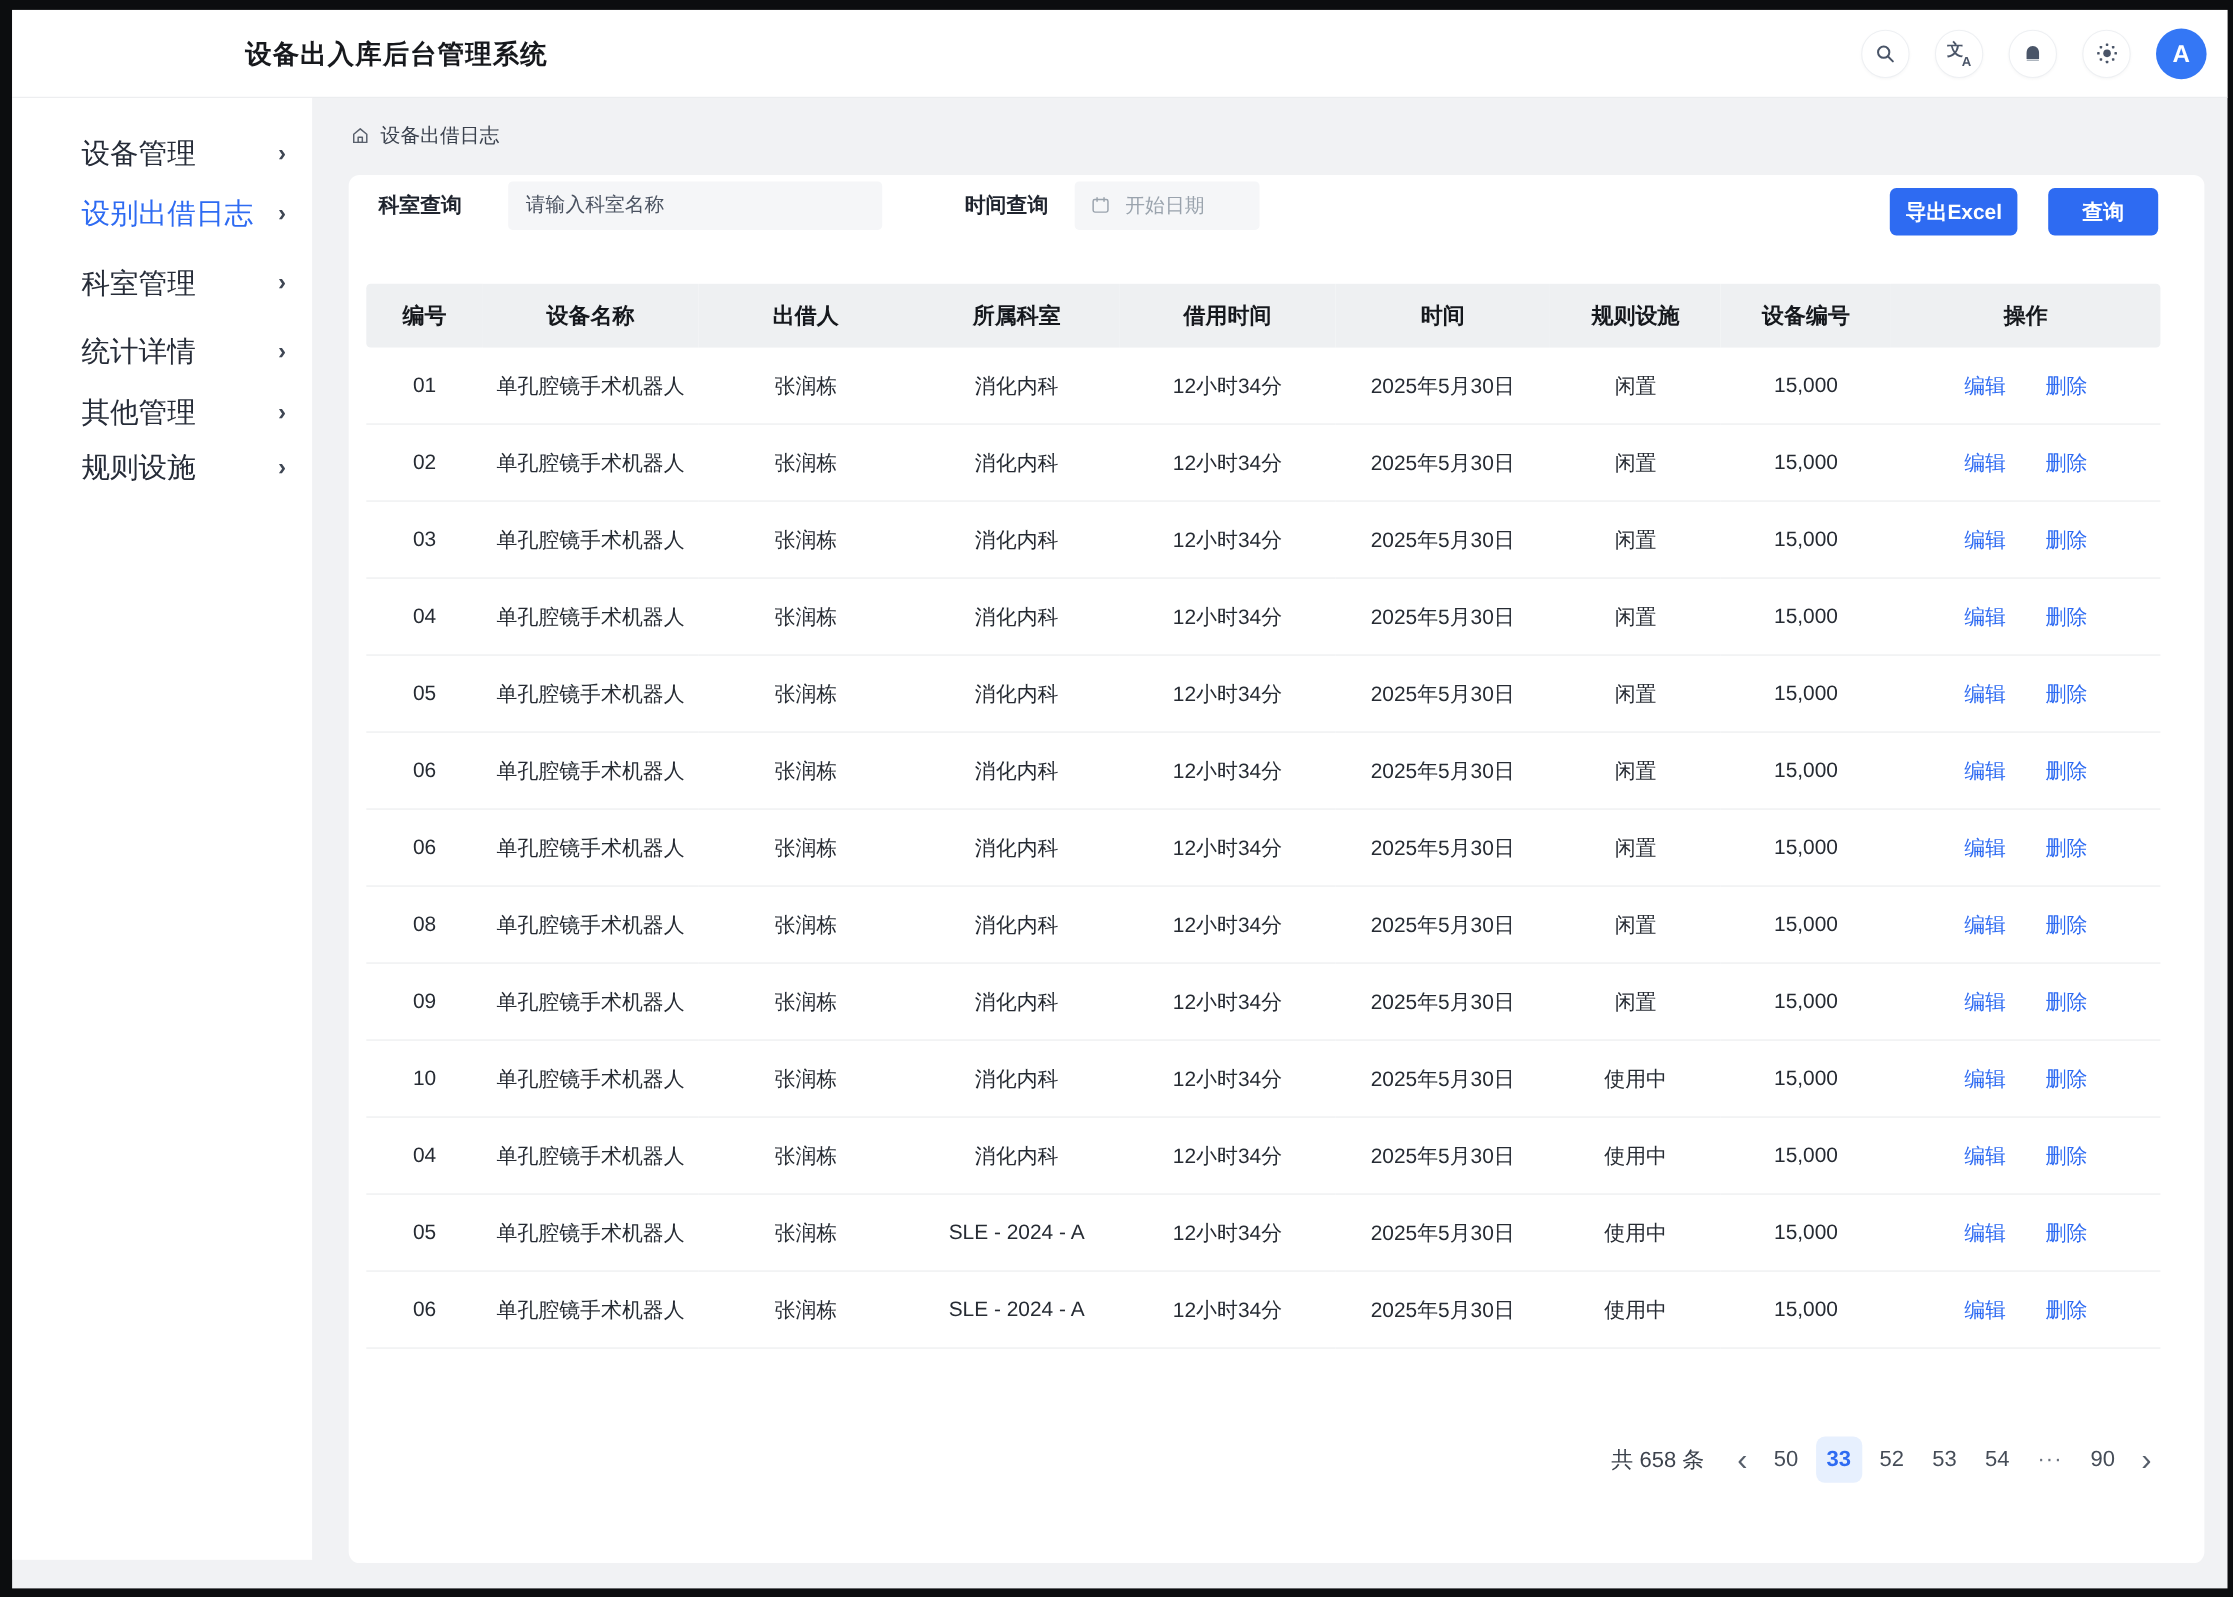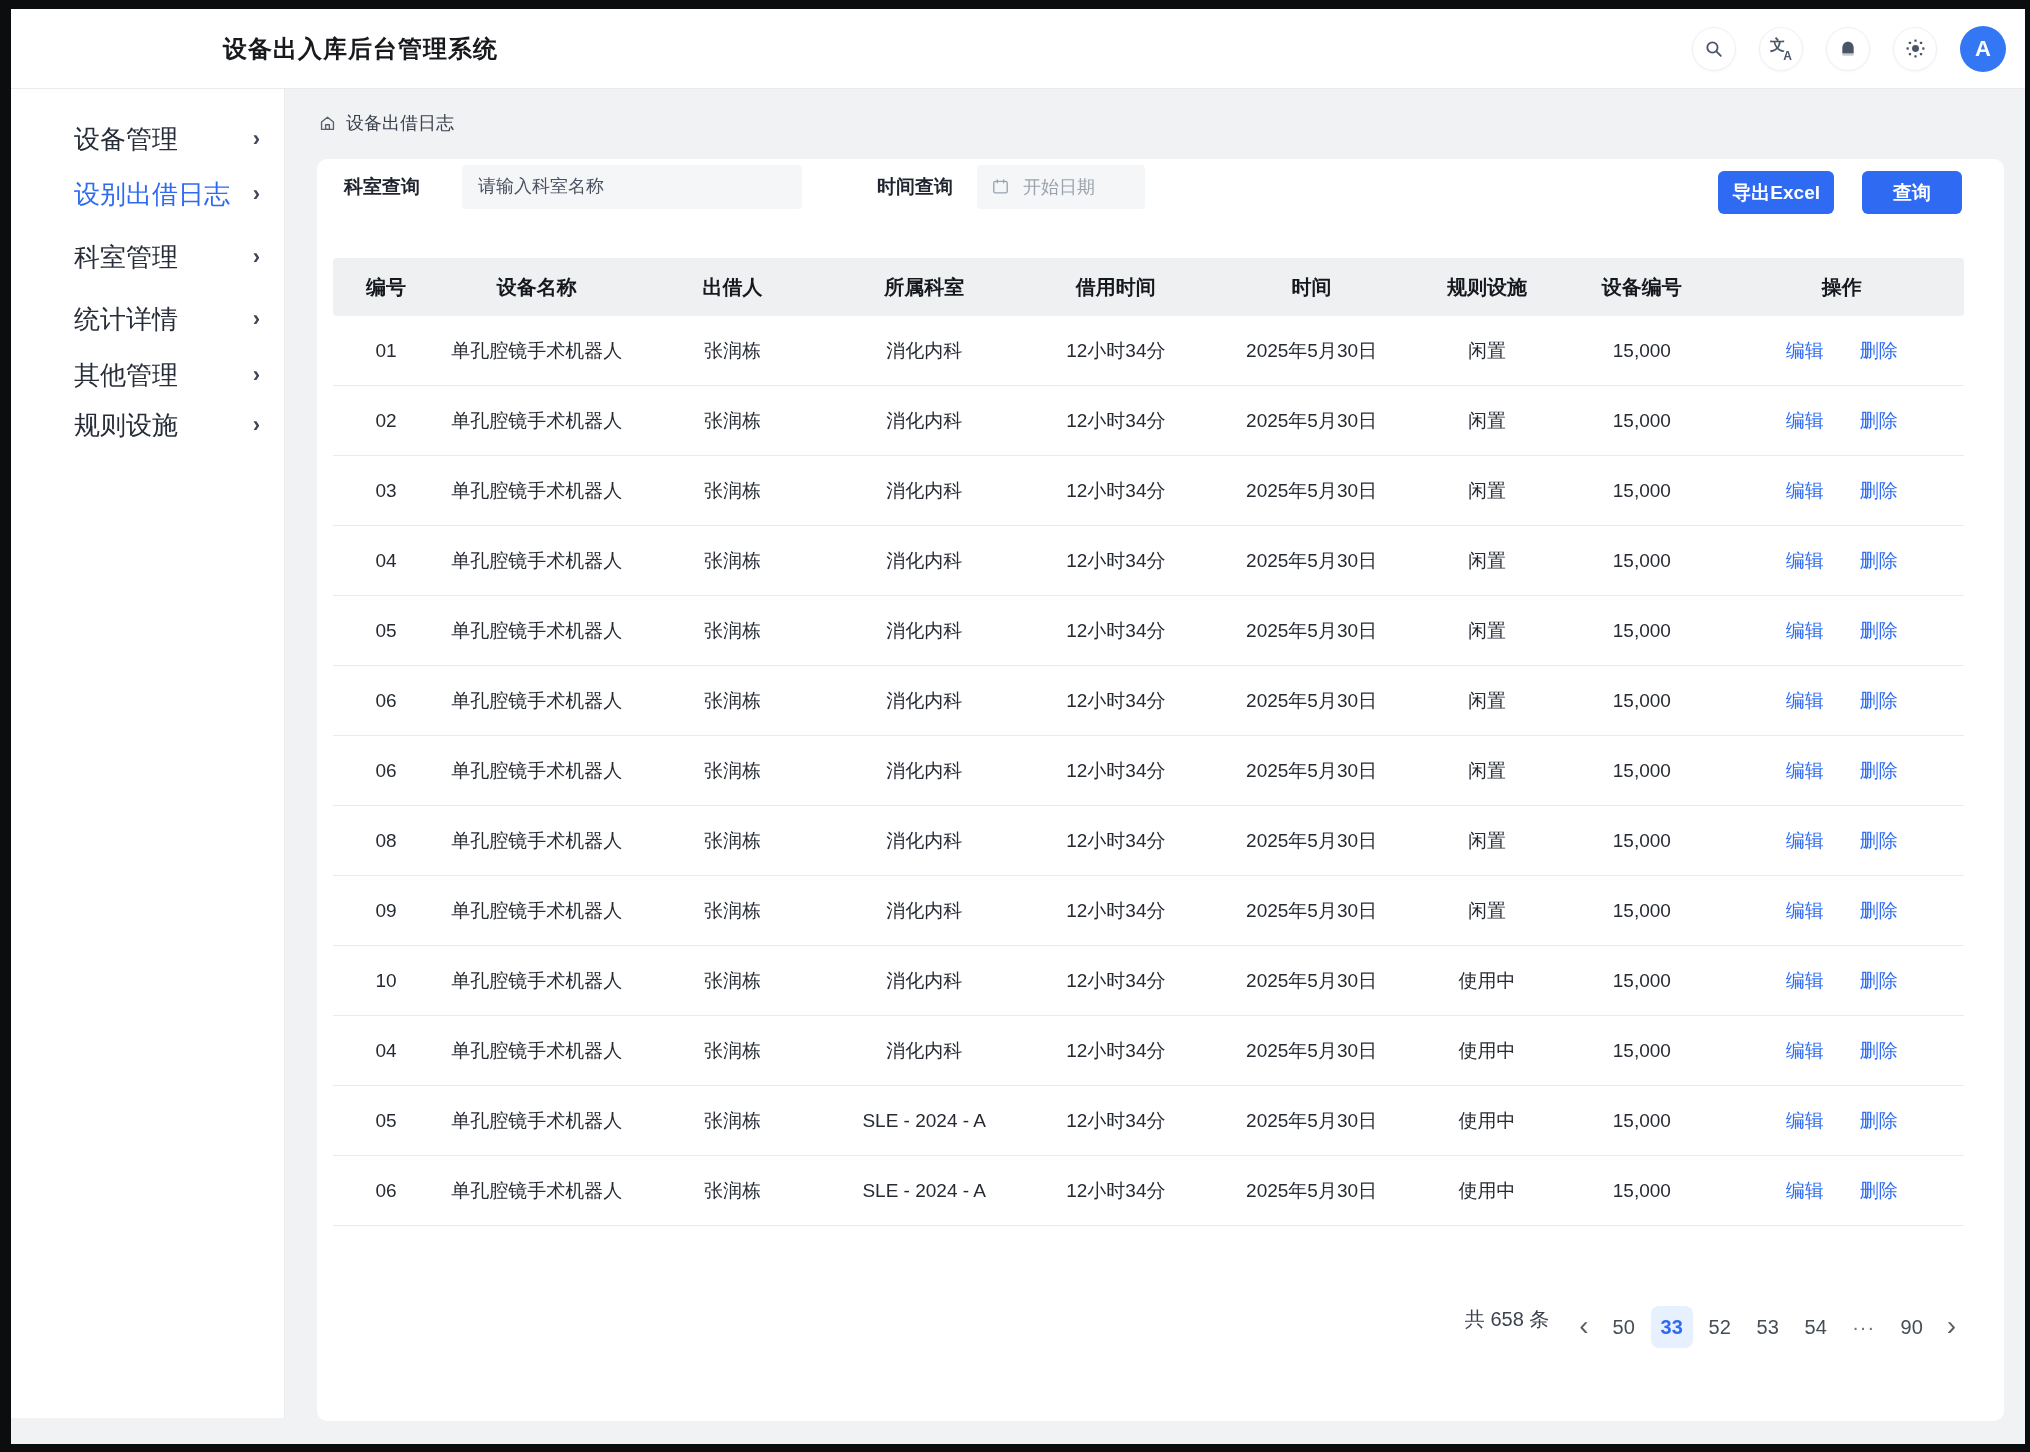--- a/index.html
+++ b/index.html
@@ -53,21 +53,21 @@
   
   .grid{margin:44px 0 0 16px;width:1631px;border-collapse:collapse;table-layout:fixed;}
   .grid thead th{height:58px;background:#eef0f2;font-size:20px;font-weight:bold;color:#15181d;text-align:center;padding:0;}
   .grid thead th:first-child{border-radius:4px 0 0 4px;margin-top:48px;}
   .grid thead th:last-child{border-radius:0 4px 4px 0;}
   .grid tbody td{height:69px;text-align:center;font-size:19px;color:#262b33;border-bottom:1px solid #e9ebed;padding:0;}
   .green{color:#1ed31e;}
   .op-link{color:#2e6bf2;text-decoration:none;font-size:19px;cursor:pointer;}
   .op-link + .op-link{margin-left:36px;}
   
-  .pagination{display:flex;align-items:flex-start;justify-content:flex-end;margin:80px 40px 0 0;gap:6px;font-size:20px;color:#454c57;}
+  .pagination{display:flex;align-items:center;justify-content:flex-end;margin:80px 40px 0 0;gap:6px;font-size:20px;color:#454c57;}
   .pg-total{margin-right:16px;color:#3d434d;}
   .pg-nav{font-size:28px;line-height:40px;color:#565e6a;padding:0 8px;cursor:pointer;user-select:none;}
   .pages{display:flex;align-items:center;gap:6px;}
   .page{min-width:42px;height:42px;display:flex;align-items:center;justify-content:center;border-radius:8px;cursor:pointer;color:#454c57;}
   .page.active{background:#e7f0fe;color:#2e6bf2;font-weight:bold;}
   .page.dots{cursor:pointer;color:#6b727e;letter-spacing:1px;}
 </style>
 </head>
 <body>
 

